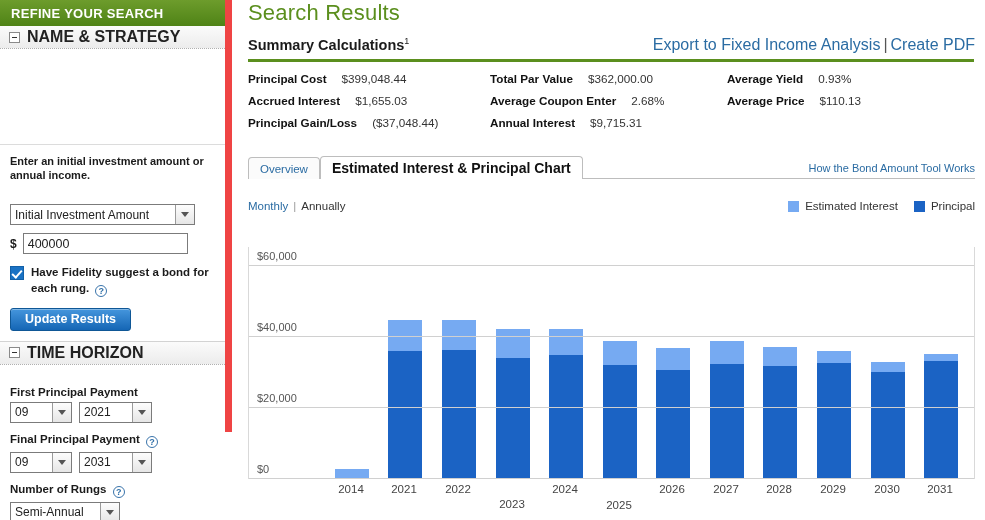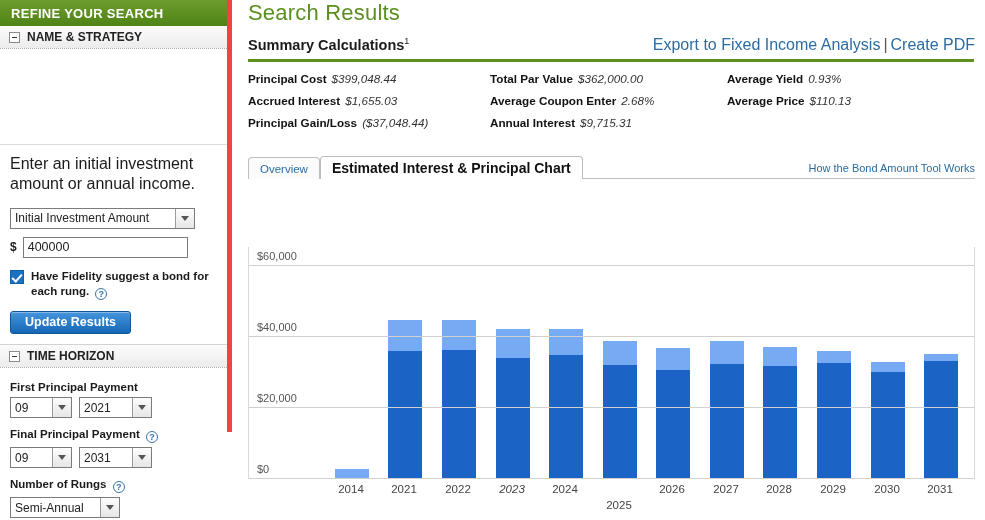--- a/index.html
+++ b/index.html
@@ -9,51 +9,51 @@
     background: #ffffff;
     font-family: "Liberation Sans", sans-serif;
     overflow: hidden;
   }
   #root { position: relative; width: 985px; height: 520px; background:#fff; }
 
   
   .sidebar {
     position: absolute; left: 0; top: 0; width: 232px; height: 432px;
     background: #ffffff;
-    border-right: 5px solid #ef4444;
+    border-right: 7px solid #ef4444;
   }
   .refine-bar {
     height: 26px; background: #5b8f1e;
     background: linear-gradient(#6d9c2c, #4f8316);
     color: #ffffff; font-size: 13px; font-weight: bold;
     letter-spacing: .3px;
     display: flex; align-items: center; padding-left: 11px;
   }
   .section-head {
     height: 23px;
     background: linear-gradient(#fbfbfb, #ececec);
     border-bottom: 1px dotted #b0b0b0;
     display: flex; align-items: center; gap: 7px;
     padding-left: 9px;
-    font-size: 12px; font-weight: bold; color: #222;
+    font-size: 16px; font-weight: bold; color: #222;
   }
   .expander {
     width: 11px; height: 11px; border: 1px solid #8a8a8a; background: #fff;
     position: relative; flex: 0 0 auto;
   }
   .expander::before {
     content: ""; position: absolute; left: 2px; right: 2px; top: 4px;
     height: 1px; background: #333;
   }
   .panel-blank { height: 96px; background: #fff; border-bottom: 1px solid #dcdcdc; }
 
   .panel { padding: 9px 10px 10px 10px; }
   .panel-label {
-    font-size: 16px; font-weight: normal; color: #1b1b1b;
-    line-height: 1.28; margin-bottom: 13px;
+    font-size: 11px; font-weight: bold; color: #1b1b1b;
+    line-height: 1.28; margin-bottom: 22px;
   }
   .select-wrap { position: relative; display: inline-block; }
   select, .fake-select {
     font-family: "Liberation Sans", sans-serif;
     font-size: 12px; color: #222;
     background: #fff;
     border: 1px solid #7b7b7b;
     height: 21px;
     padding: 1px 22px 1px 4px;
     -webkit-appearance: none; appearance: none;
@@ -106,21 +106,21 @@
     border-radius: 3px;
     color: #fff; font-size: 12.5px; font-weight: bold;
     line-height: 21px;
     box-shadow: inset 0 1px 0 rgba(255,255,255,.35);
   }
   .panel-divider { border-top: 1px solid #d3d3d3; }
   .field-label {
     font-size: 11.5px; font-weight: bold; color: #1b1b1b;
     margin-bottom: 4px; margin-top: 10px;
   }
-  .field-label:first-child { margin-top: 4px; }
+  .field-label:first-child { margin-top: 12px; }
   .date-row { display: flex; gap: 7px; }
 
   
   .main { position: absolute; left: 232px; top: 0; width: 753px; height: 520px; }
   .page-title {
     position: absolute; left: 16px; top: 0px;
     font-size: 22px; color: #5b8f1e; letter-spacing: .2px;
   }
   .summary-head {
     position: absolute; left: 16px; top: 36px; right: 10px;
@@ -136,21 +136,21 @@
     background: #5b8f1e;
   }
 
   .calc-grid {
     position: absolute; left: 16px; top: 72px; width: 730px;
     display: grid; grid-template-columns: 242px 237px 1fr;
     row-gap: 9px;
   }
   .calc-cell { font-size: 11.7px; color: #333; white-space: nowrap; }
   .calc-cell b { color: #121212; font-weight: bold; }
-  .calc-cell span { margin-left: 5px; font-style: italic; }
+  .calc-cell span { margin-left: 15px; }
 
   
   .tabstrip {
     position: absolute; left: 16px; top: 157px; width: 727px; height: 22px;
     border-bottom: 1px solid #bdbdbd;
     display: flex; align-items: flex-end;
   }
   .tab {
     height: 22px; padding: 0 11px;
     border: 1px solid #bdbdbd; border-bottom: none;
@@ -328,20 +328,35 @@
       <div class="calc-cell"><b>Principal Gain/Loss</b><span>($37,048.44)</span></div>
       <div class="calc-cell"><b>Annual Interest</b><span>$9,715.31</span></div>
     </div>
 
     <div class="tabstrip">
       <div class="tab">Overview</div>
       <div class="tab active">Estimated Interest &amp; Principal Chart</div>
       <a class="tab-right-link" href="#">How the Bond Amount Tool Works</a>
     </div>
 
+    <div class="subrow">
+      <div class="freq">
+        <a href="#">Monthly</a><span class="sep">|</span><span class="cur">Annually</span>
+      </div>
+      <div class="legend">
+        <span class="legend-item">
+          <span class="swatch" style="background:#76aaf2"></span>
+          <span>Estimated Interest</span>
+        </span>
+        <span class="legend-item">
+          <span class="swatch" style="background:#1b63c4"></span>
+          <span>Principal</span>
+        </span>
+      </div>
+    </div>
 
     <div class="chart" id="chart">
       <div class="plot" id="plot">
           <div class="bar" style="left: 86px; width: 34px; height: 10px;">
             <div class="seg-interest" style="height: 10px; background: rgb(118, 170, 242);"></div>
             <div class="seg-principal" style="height: 0px; background: rgb(27, 99, 196);"></div>
           </div>
           <div class="bar" style="left: 139px; width: 34px; height: 159px;">
             <div class="seg-interest" style="height: 31px; background: rgb(118, 170, 242);"></div>
             <div class="seg-principal" style="height: 128px; background: rgb(27, 99, 196);"></div>
@@ -393,21 +408,21 @@
         <div class="ylabel" style="top: 145px;">$20,000</div>
         <div class="gridline" style="top: 89px;"></div>
         <div class="ylabel" style="top: 74px;">$40,000</div>
         <div class="gridline" style="top: 18px;"></div>
         <div class="ylabel" style="top: 3px;">$60,000</div>
       </div>
     <div class="xlabels" id="xlabels">
         <div class="xlabel" style="left: 78px; width: 50px; top: 2px;">2014</div>
         <div class="xlabel" style="left: 131px; width: 50px; top: 2px;">2021</div>
         <div class="xlabel" style="left: 185px; width: 50px; top: 2px;">2022</div>
-        <div class="xlabel" style="left: 239px; width: 50px; top: 2px; font-style: italic;">2023</div>
+        <div class="xlabel" style="left: 239px; width: 50px; top: 17px;">2023</div>
         <div class="xlabel" style="left: 292px; width: 50px; top: 2px;">2024</div>
         <div class="xlabel" style="left: 346px; width: 50px; top: 18px;">2025</div>
         <div class="xlabel" style="left: 399px; width: 50px; top: 2px;">2026</div>
         <div class="xlabel" style="left: 453px; width: 50px; top: 2px;">2027</div>
         <div class="xlabel" style="left: 506px; width: 50px; top: 2px;">2028</div>
         <div class="xlabel" style="left: 560px; width: 50px; top: 2px;">2029</div>
         <div class="xlabel" style="left: 614px; width: 50px; top: 2px;">2030</div>
         <div class="xlabel" style="left: 667px; width: 50px; top: 2px;">2031</div>
       </div>
 

